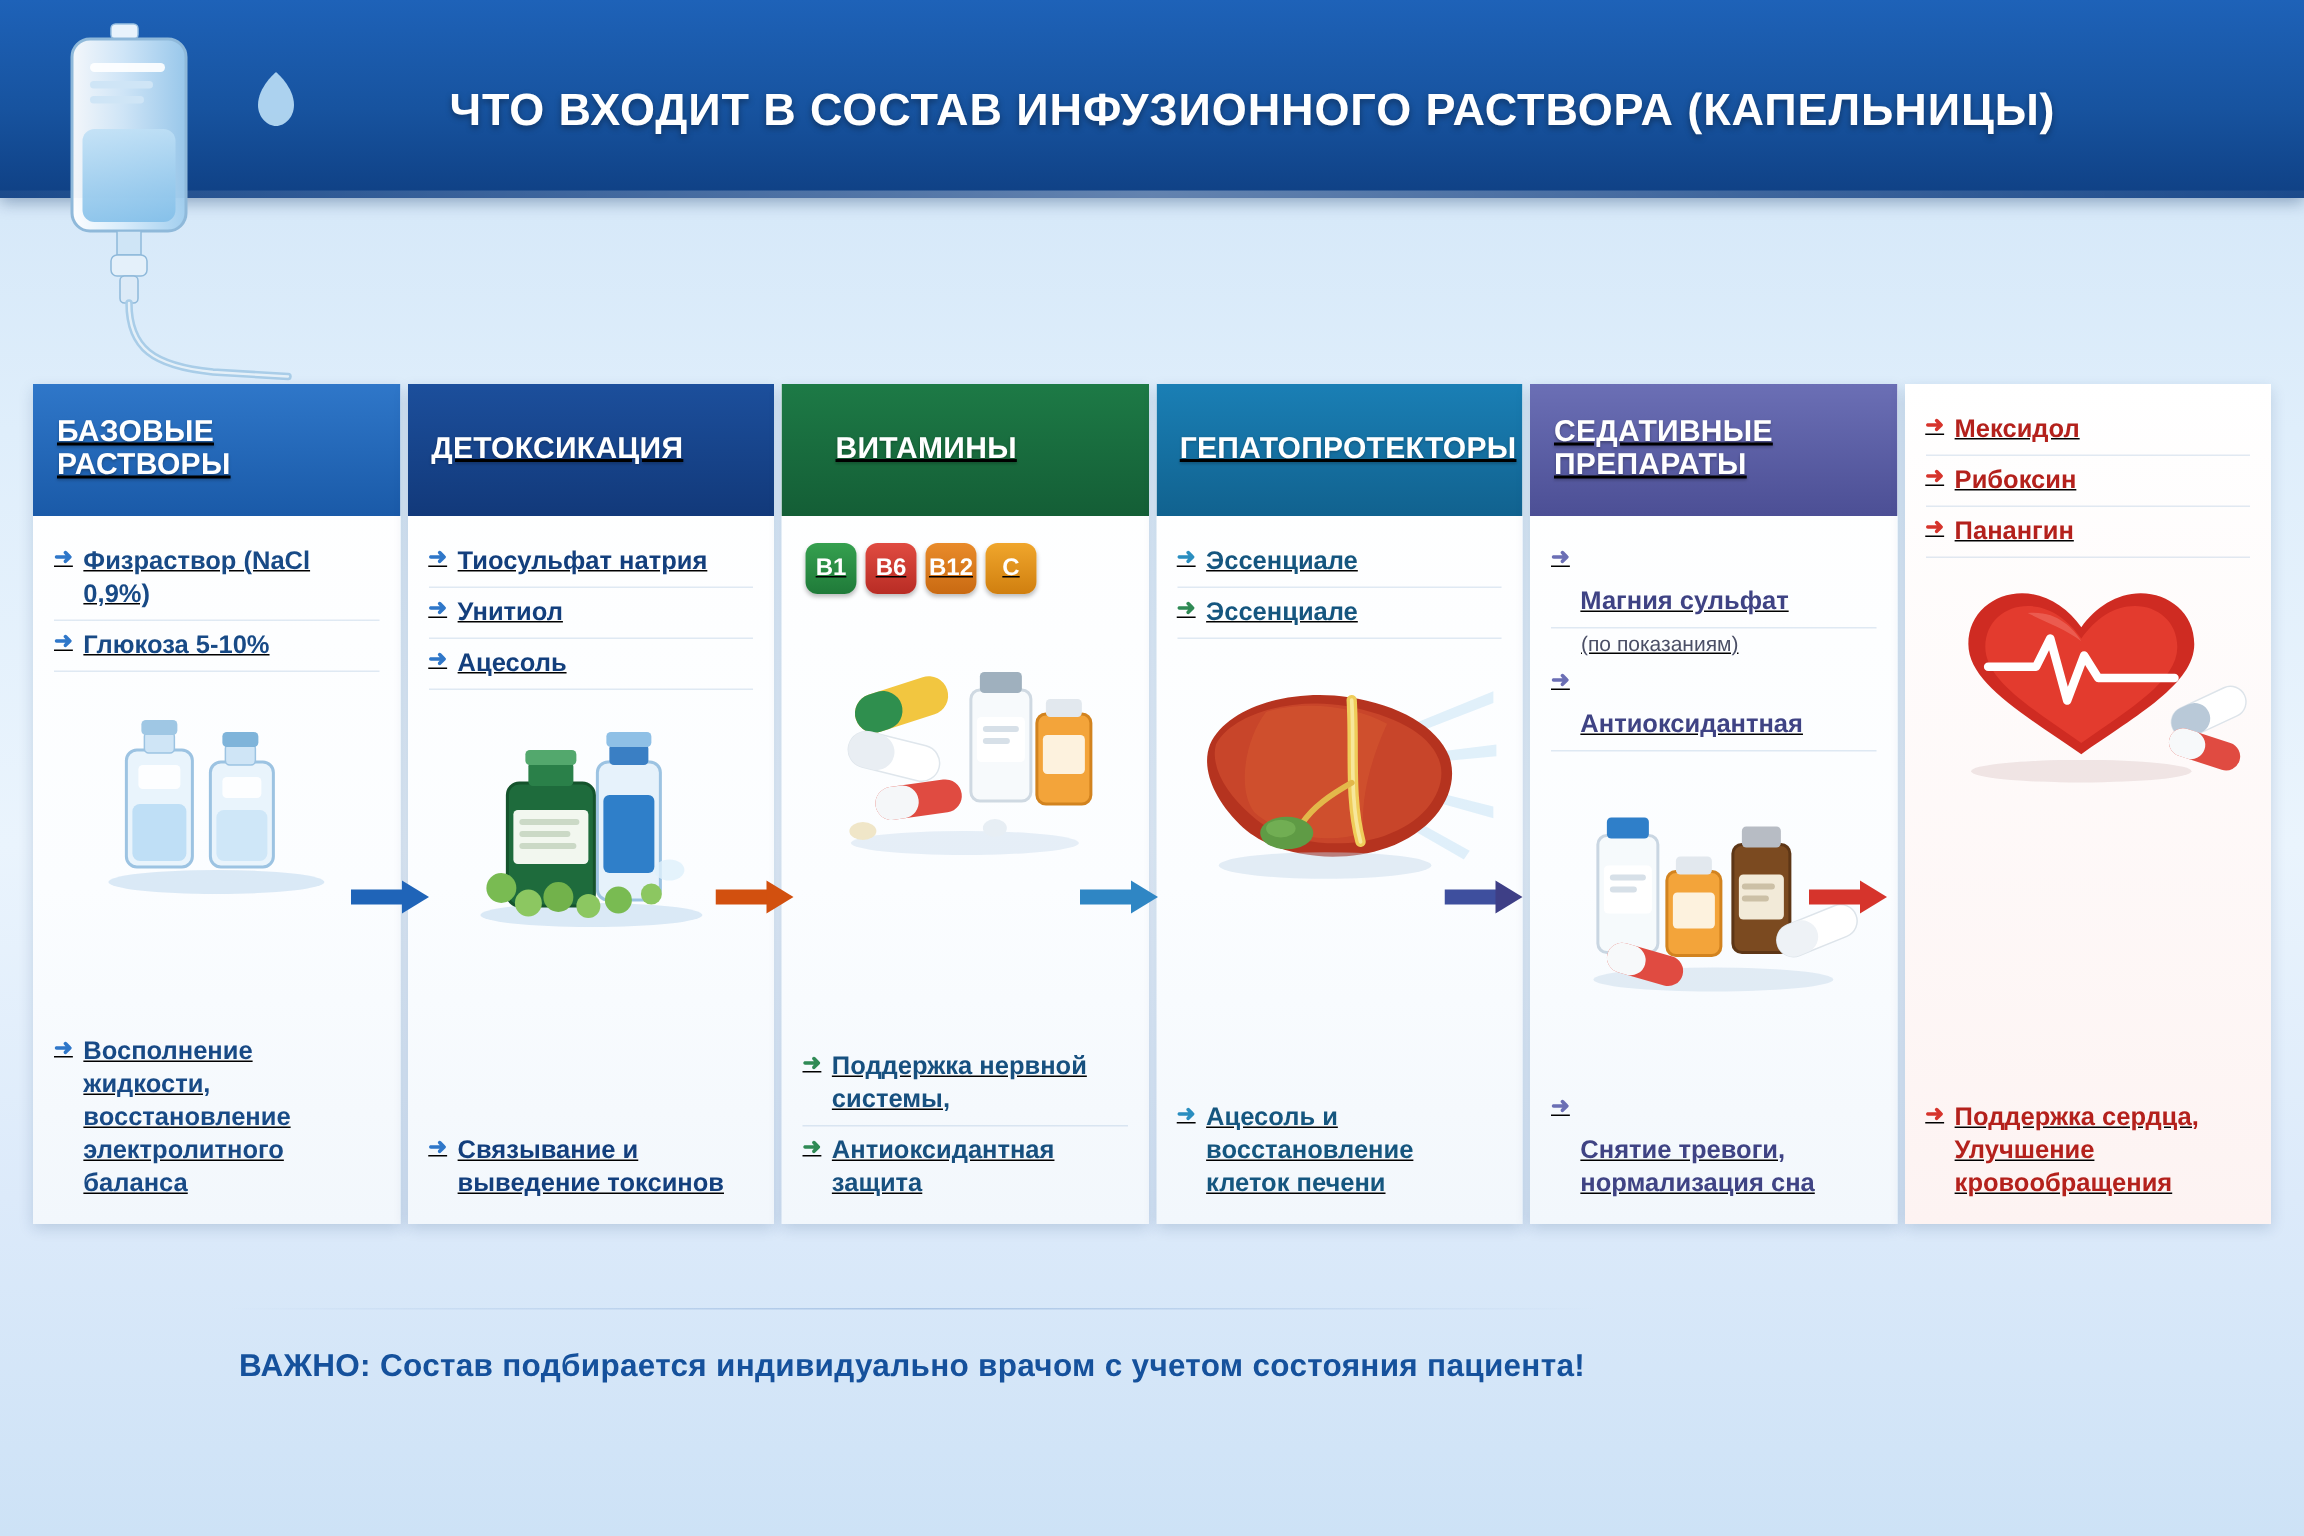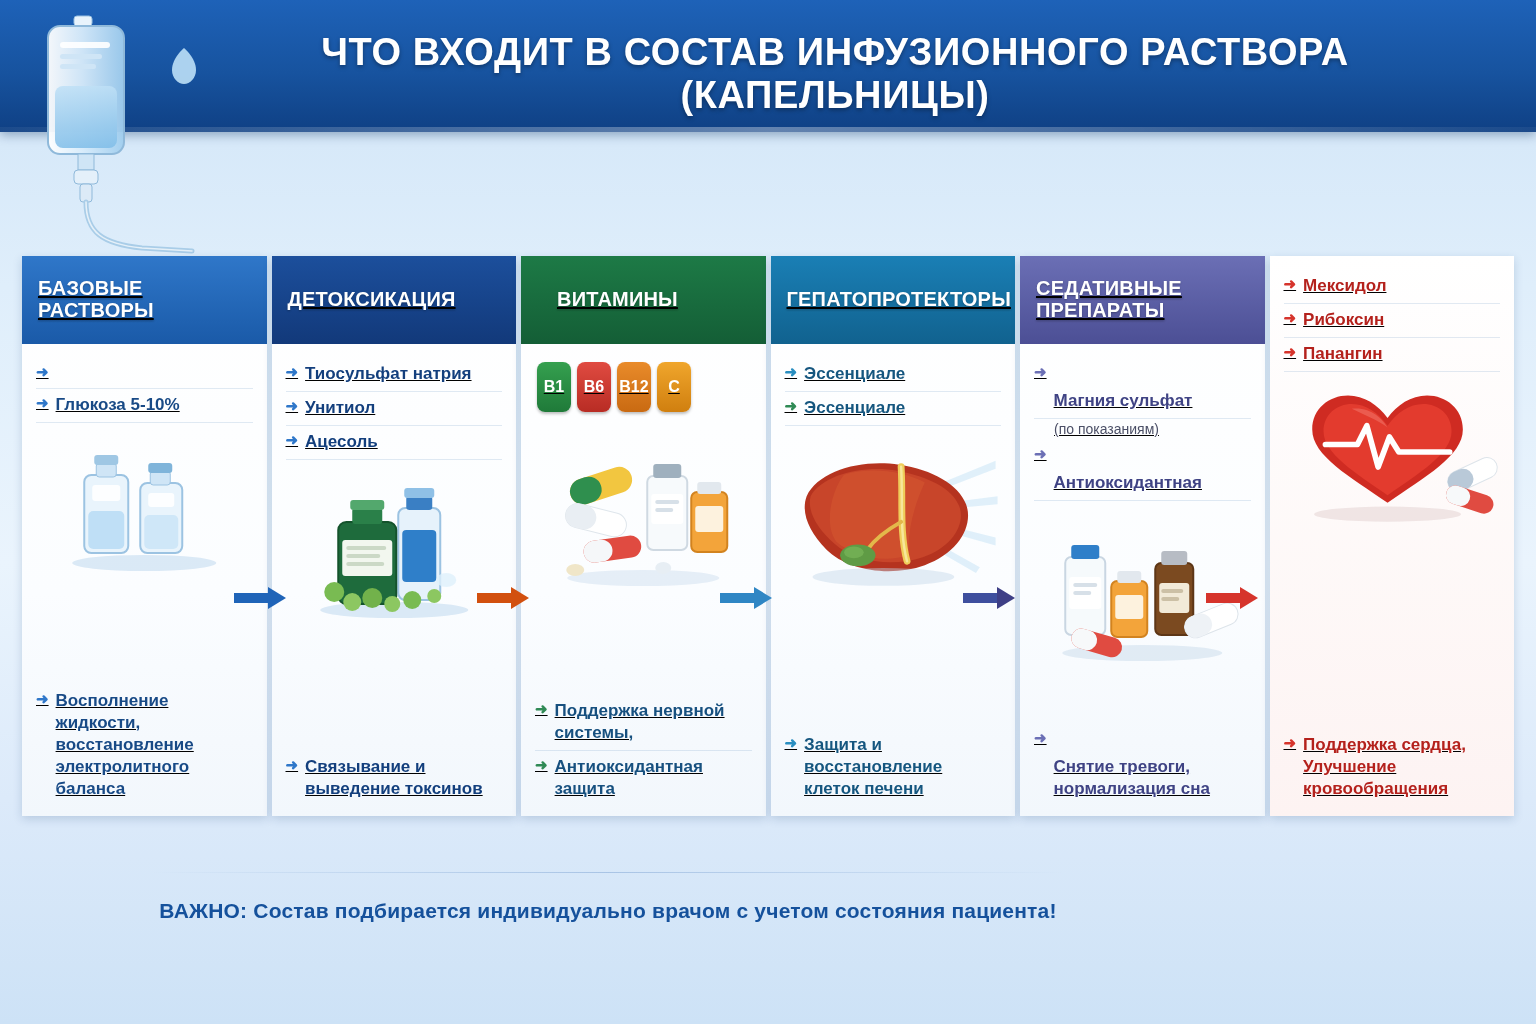--- a/index.html
+++ b/index.html
@@ -17,23 +17,23 @@
     background: linear-gradient(180deg, #1e62b8 0%, #17539f 55%, #0f4084 100%);
     box-shadow: 0 3px 10px rgba(0,40,90,.35);
   }
   .header-bar:after{
     content:""; position:absolute; left:0; bottom:0; width:100%; height:5px;
     background: linear-gradient(90deg, rgba(255,255,255,.05), rgba(255,255,255,.35), rgba(255,255,255,.05));
   }
   .header-title {
     position: absolute; left: 200px; top: 0; width: 1270px; height: 148px;
     display: flex; align-items: center; justify-content: center;
-    color: #ffffff; font-size: 38px; font-weight: bold; letter-spacing: .6px;
+    color: #ffffff; font-size: 30px; font-weight: bold; letter-spacing: .6px;
     text-shadow: 0 2px 4px rgba(0,0,0,.35);
-    text-align: center;
+    text-align: right;
   }
 
   
   .iv-bag { position: absolute; left: 22px; top: 8px; width: 180px; height: 260px; }
 
   
   .columns {
     position: absolute; left: 22px; top: 256px; width: 1492px; height: 560px;
     display: flex; gap: 5px; text-decoration: underline;
   }
@@ -87,21 +87,21 @@
     display: flex; align-items: center; justify-content: center;
   }
   .footer-text { color: #15519c; font-size: 21px; font-weight: bold; letter-spacing: .2px; }
   .footer:before{
     content:""; position:absolute; left:150px; right:150px; top:6px; height:1px;
     background: linear-gradient(90deg, rgba(30,90,170,0), rgba(30,90,170,.25), rgba(30,90,170,0));
   }
 
   
   .vit-row { display: flex; gap: 6px; padding: 4px 0 8px 2px; }
-  .vit { width: 34px; height: 50px; border-radius: 8px; color: #fff; font-weight: bold;
+  .vit { width: 34px; height: 34px; border-radius: 8px; color: #fff; font-weight: bold;
          display: flex; align-items: center; justify-content: center; font-size: 16px;
          box-shadow: 0 2px 3px rgba(0,0,0,.25); }
   .v1 { background: linear-gradient(180deg,#35a04f,#1f7a39); }
   .v2 { background: linear-gradient(180deg,#e04b41,#b82c24); }
   .v3 { background: linear-gradient(180deg,#e98b2a,#c96a12); }
   .v4 { background: linear-gradient(180deg,#f0a62c,#d07f0f); }
 </style>
 </head>
 <body>
 
@@ -137,20 +137,21 @@
   </svg>
 </div>
 
 <div class="columns">
 
   <div class="col c1">
     <div class="col-head">БАЗОВЫЕ РАСТВОРЫ</div>
     <div class="col-body">
       <div class="item">
         <span class="arw">➜</span>
+        <span class="txt">Физраствор (NaCl 0,9%)</span>
       </div>
       <div class="item">
         <span class="arw">➜</span>
         <span class="txt">Глюкоза 5-10%</span>
       </div>
       <div class="art">
         <svg width="100%" height="150" viewBox="0 0 200 150" preserveAspectRatio="xMidYMid meet">
           <ellipse cx="100" cy="140" rx="72" ry="8" fill="#b9d6ee" opacity=".5"></ellipse>
           <g>
             <rect x="40" y="52" width="44" height="78" rx="7" fill="#e9f4fc" stroke="#9cc3e2" stroke-width="2"></rect>
@@ -315,21 +316,21 @@
           <path d="M118 40 C120 72 116 106 124 136" stroke="#f7e79b" stroke-width="2.5" fill="none" stroke-linecap="round"></path>
           <path d="M118 96 C104 104 92 112 84 124" stroke="#e3b84a" stroke-width="4" fill="none" stroke-linecap="round"></path>
           <ellipse cx="74" cy="130" rx="18" ry="11" fill="#5f9b45"></ellipse>
           <ellipse cx="70" cy="127" rx="10" ry="6" fill="#76b356" opacity=".8"></ellipse>
           <ellipse cx="100" cy="152" rx="72" ry="9" fill="#c3d7e8" opacity=".45"></ellipse>
         </svg>
       </div>
       <div class="bottom-list">
         <div class="item">
           <span class="arw">➜</span>
-          <span class="txt">Защита и восстановление клеток печени</span>
+          <span class="txt">Ацесоль и восстановление клеток печени</span>
         </div>
       </div>
     </div>
   </div>
 
   <div class="col c5">
     <div class="col-head">СЕДАТИВНЫЕ ПРЕПАРАТЫ</div>
     <div class="col-body">
       <div class="item">
         <span class="arw">➜</span>

